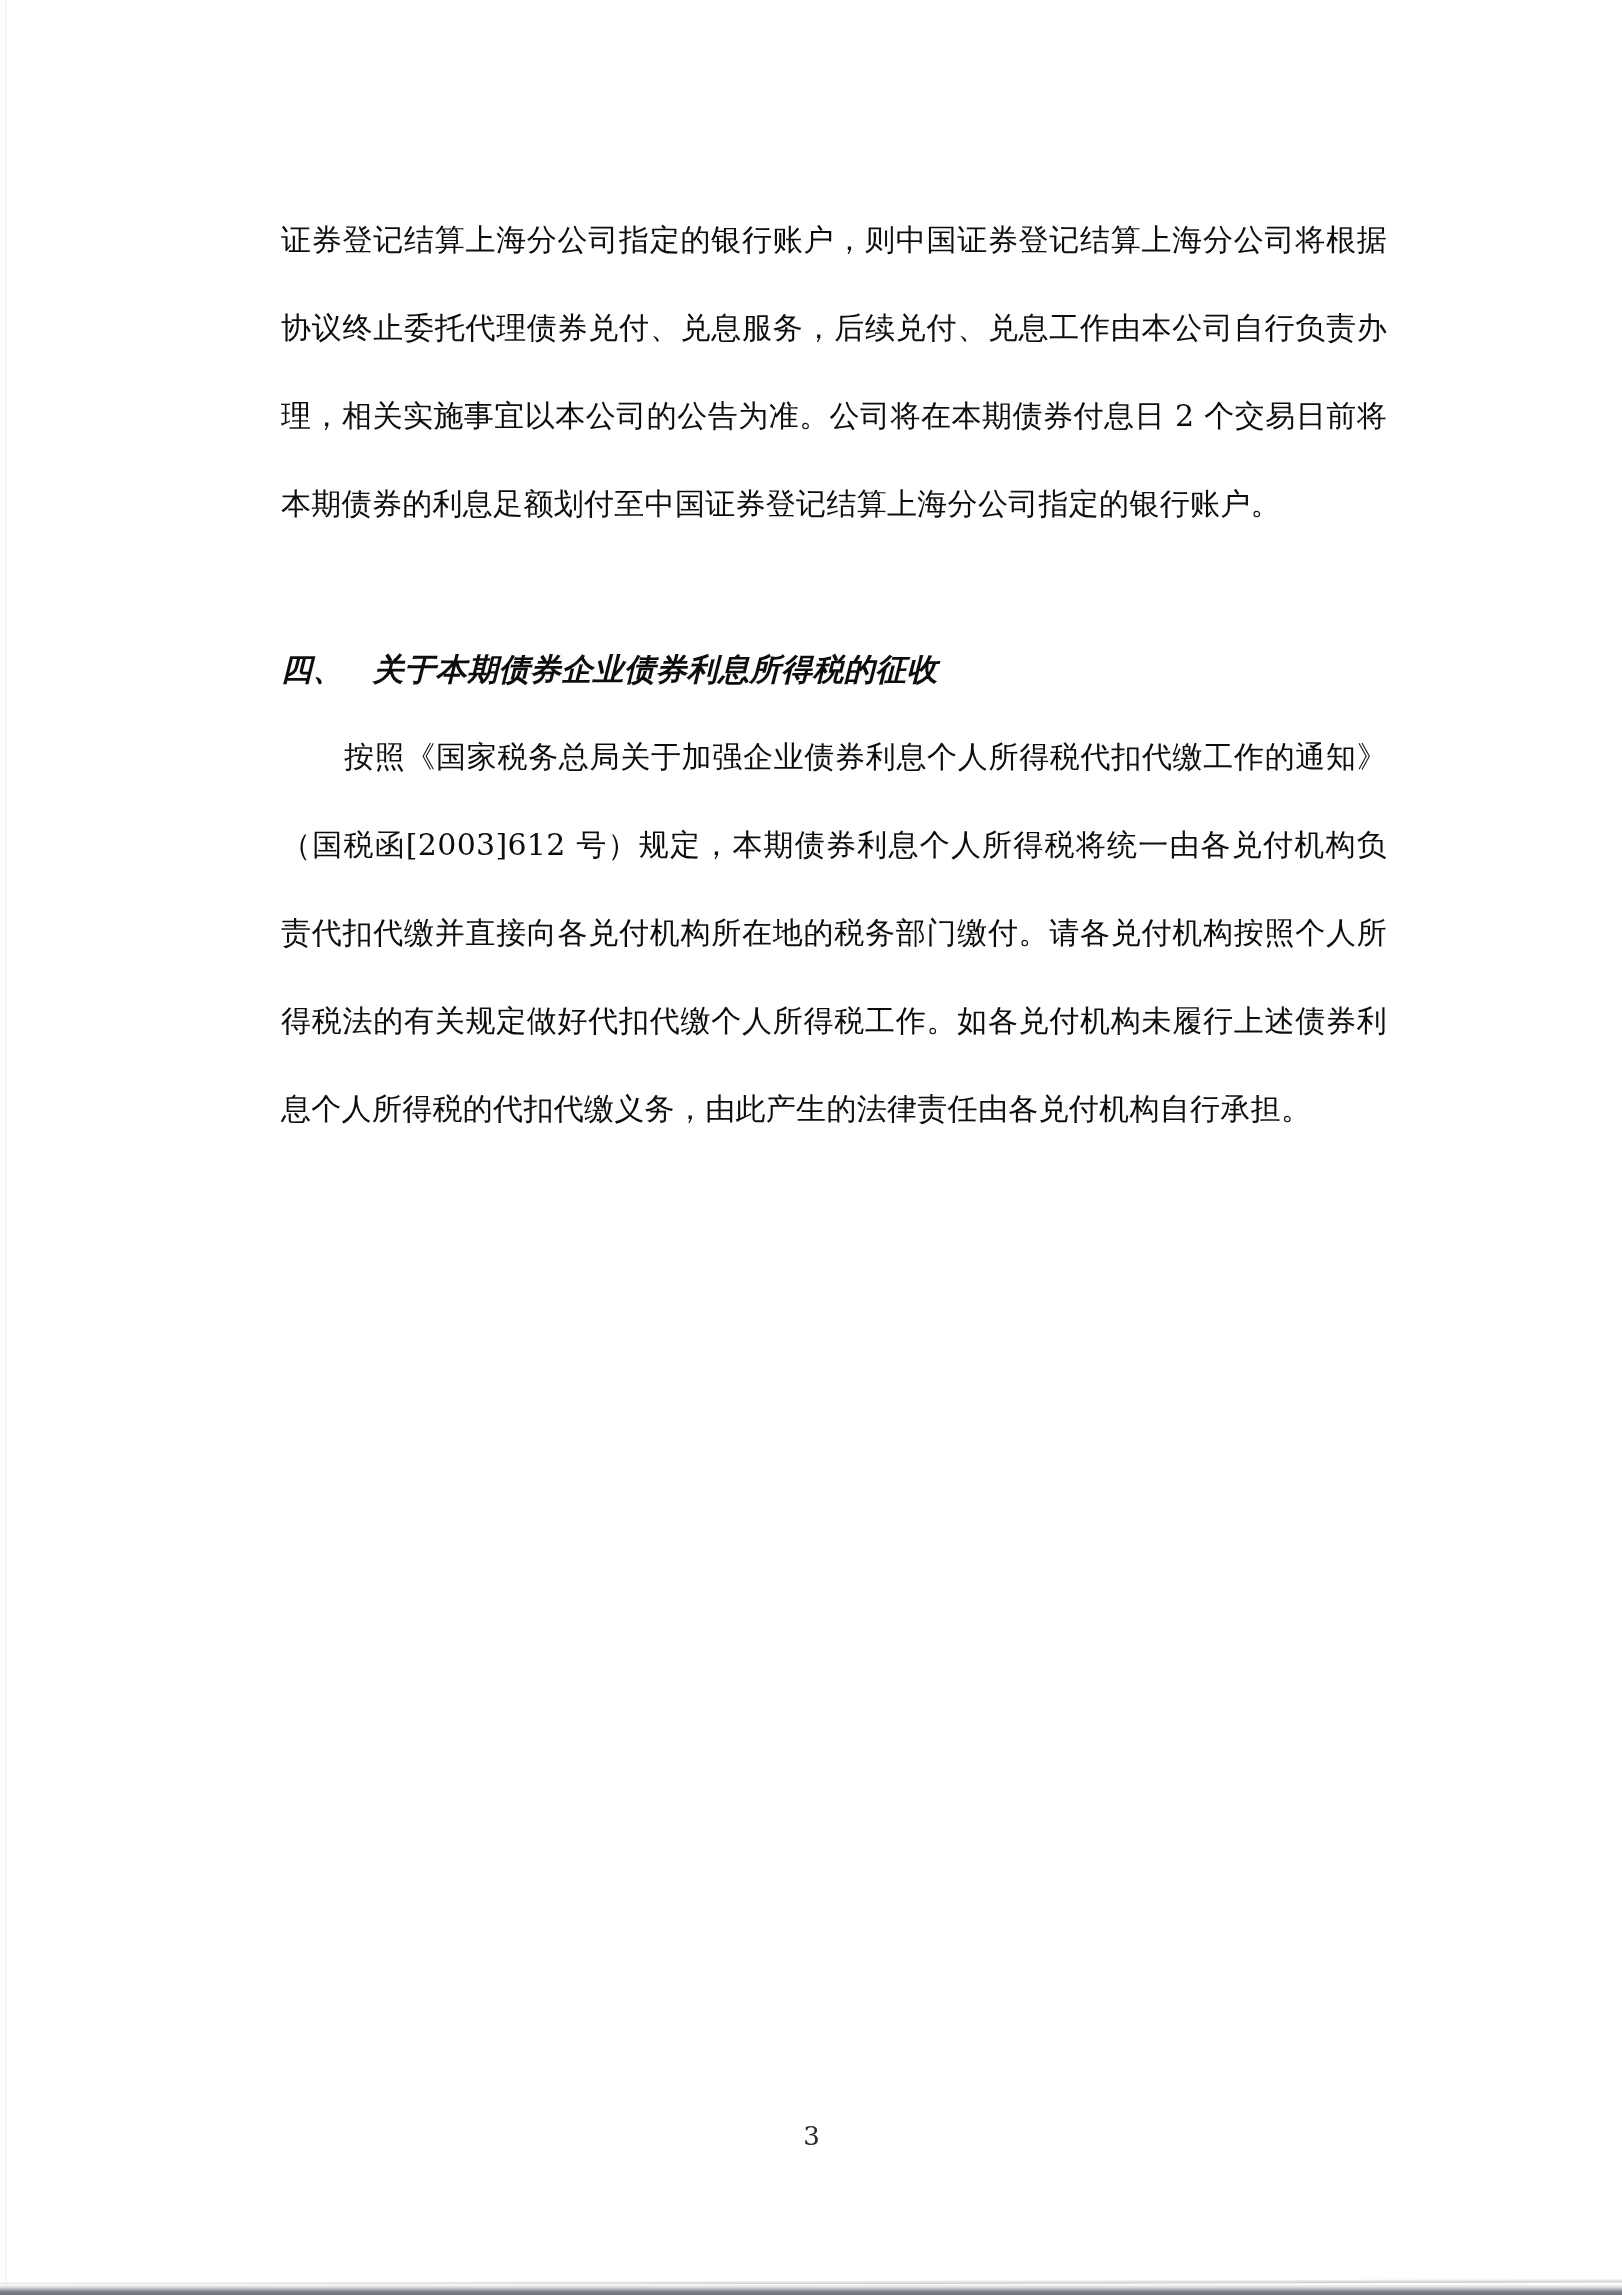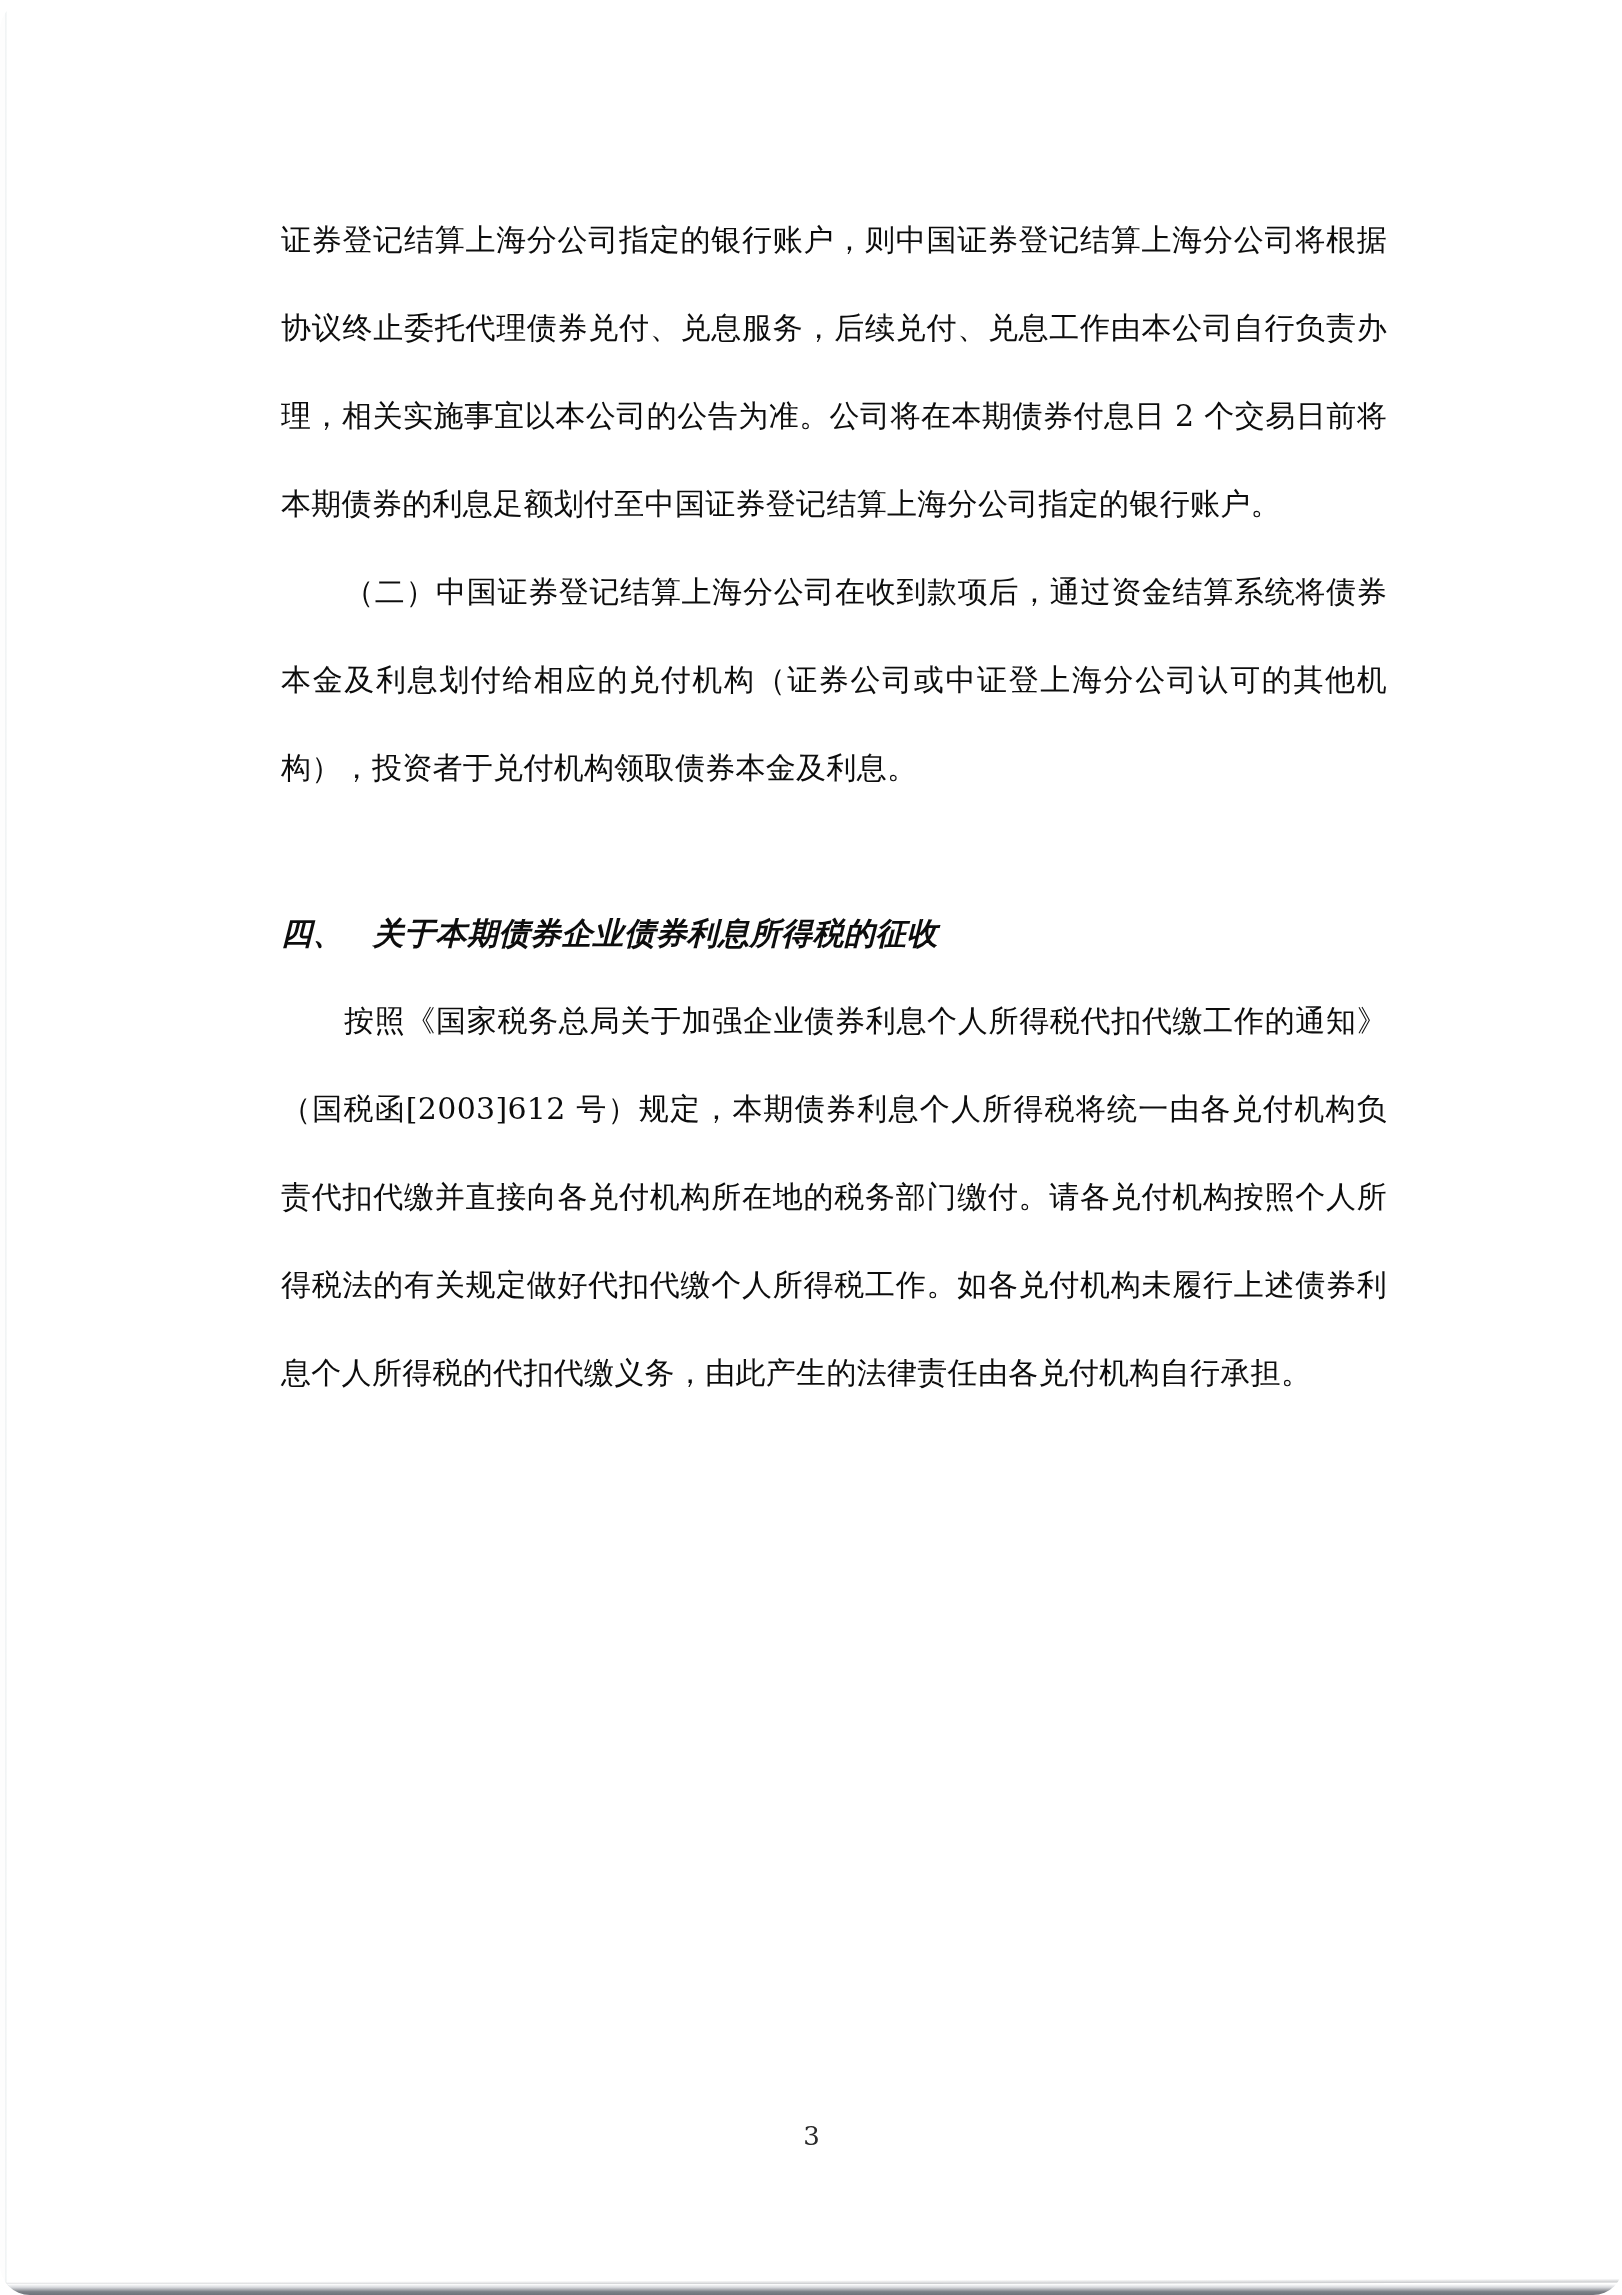--- a/index.html
+++ b/index.html
@@ -9,21 +9,20 @@
     background: #ffffff;
   }
   .page {
     position: relative;
     width: 1623px;
     height: 2295px;
     background: #ffffff;
     overflow: hidden;
     font-family: "DejaVu Serif", "Liberation Serif", serif;
     color: #0d0d0d;
-    border-radius: 30px;
   }
 
   
   .scan-edge-left {
     position: absolute;
     left: 4.6px;
     top: 0;
     width: 2px;
     height: 2295px;
     background: linear-gradient(to right, #eef1f2, #f7f9f9);
@@ -107,21 +106,20 @@
 
 <div class="page">
 
   <div class="scan-edge-left2"></div>
   <div class="scan-edge-left"></div>
 
   <div class="textblock">
 
     <p class="para">证券登记结算上海分公司指定的银行账户，则中国证券登记结算上海分公司将根据协议终止委托代理债券兑付、兑息服务，后续兑付、兑息工作由本公司自行负责办理，相关实施事宜以本公司的公告为准。公司将在本期债券付息日 2 个交易日前将本期债券的利息足额划付至中国证券登记结算上海分公司指定的银行账户。</p>
 
-    <p class="para indent2">（二）中国证券登记结算上海分公司在收到款项后，通过资金结算系统将债券本金及利息划付给相应的兑付机构（证券公司或中证登上海分公司认可的其他机构），投资者于兑付机构领取债券本金及利息。</p>
 
     <div class="gap-after-para"></div>
 
     <h2 class="heading">
       <span>四、</span><span class="numsp"></span><span>关于本期债券企业债券利息所得税的征收</span>
     </h2>
 
 
 
     <p class="para indent2">按照《国家税务总局关于加强企业债券利息个人所得税代扣代缴工作的通知》（国税函[2003]612 号）规定，本期债券利息个人所得税将统一由各兑付机构负责代扣代缴并直接向各兑付机构所在地的税务部门缴付。请各兑付机构按照个人所得税法的有关规定做好代扣代缴个人所得税工作。如各兑付机构未履行上述债券利息个人所得税的代扣代缴义务，由此产生的法律责任由各兑付机构自行承担。</p>

